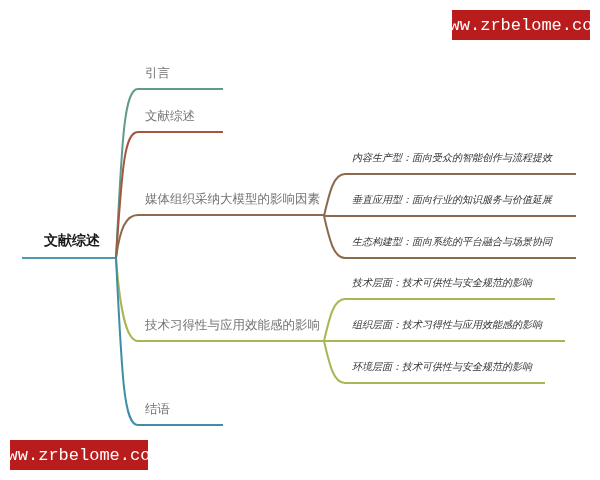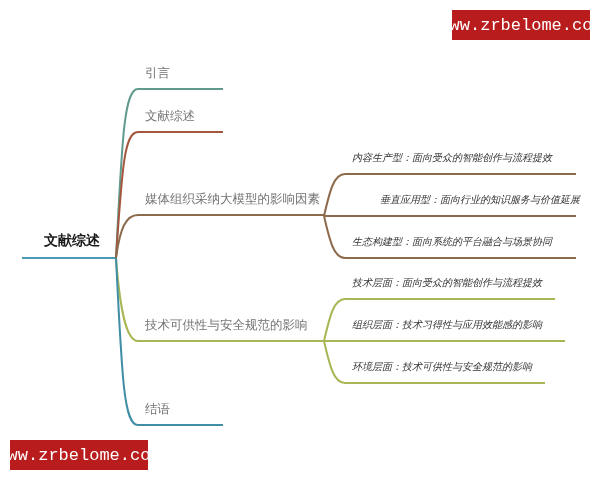--- a/index.html
+++ b/index.html
@@ -41,25 +41,25 @@
   <path d="M324 341 C330 367, 334 383, 345 383 L545 383" stroke="#a9b653" stroke-width="2" fill="none"></path>
 
   <path d="M116 258 C122 380, 124 425, 138 425 L223 425" stroke="#3f8ea6" stroke-width="2" fill="none"></path>
 </svg>
 
 <div class="label root" style="left:44px; top:232px;">文献综述</div>
 
 <div class="label" style="left:145px; top:65px;">引言</div>
 <div class="label" style="left:145px; top:108px;">文献综述</div>
 <div class="label" style="left:145px; top:191px;">媒体组织采纳大模型的影响因素</div>
-<div class="label" style="left:145px; top:317px;">技术可供性与安全规范的影响</div>
+<div class="label" style="left:145px; top:317px;">技术习得性与应用效能感的影响</div>
 <div class="label" style="left:145px; top:401px;">结语</div>
 
 <div class="label sub" style="left:352px; top:150px;">内容生产型：面向受众的智能创作与流程提效</div>
-<div class="label sub" style="left:352px; top:192px;margin-left:28px;">垂直应用型：面向行业的知识服务与价值延展</div>
+<div class="label sub" style="left:352px; top:192px;">垂直应用型：面向行业的知识服务与价值延展</div>
 <div class="label sub" style="left:352px; top:234px;">生态构建型：面向系统的平台融合与场景协同</div>
 
-<div class="label sub" style="left:352px; top:275px;">技术层面：面向受众的智能创作与流程提效</div>
+<div class="label sub" style="left:352px; top:275px;">技术层面：技术可供性与安全规范的影响</div>
 <div class="label sub" style="left:352px; top:317px;">组织层面：技术习得性与应用效能感的影响</div>
 <div class="label sub" style="left:352px; top:359px;">环境层面：技术可供性与安全规范的影响</div>
 
 <div class="watermark" style="left:452px; top:10px; width:138px; height:30px;">www.zrbelome.com</div>
 <div class="watermark" style="left:10px; top:440px; width:138px; height:30px;">www.zrbelome.com</div>
 
 </body></html>

